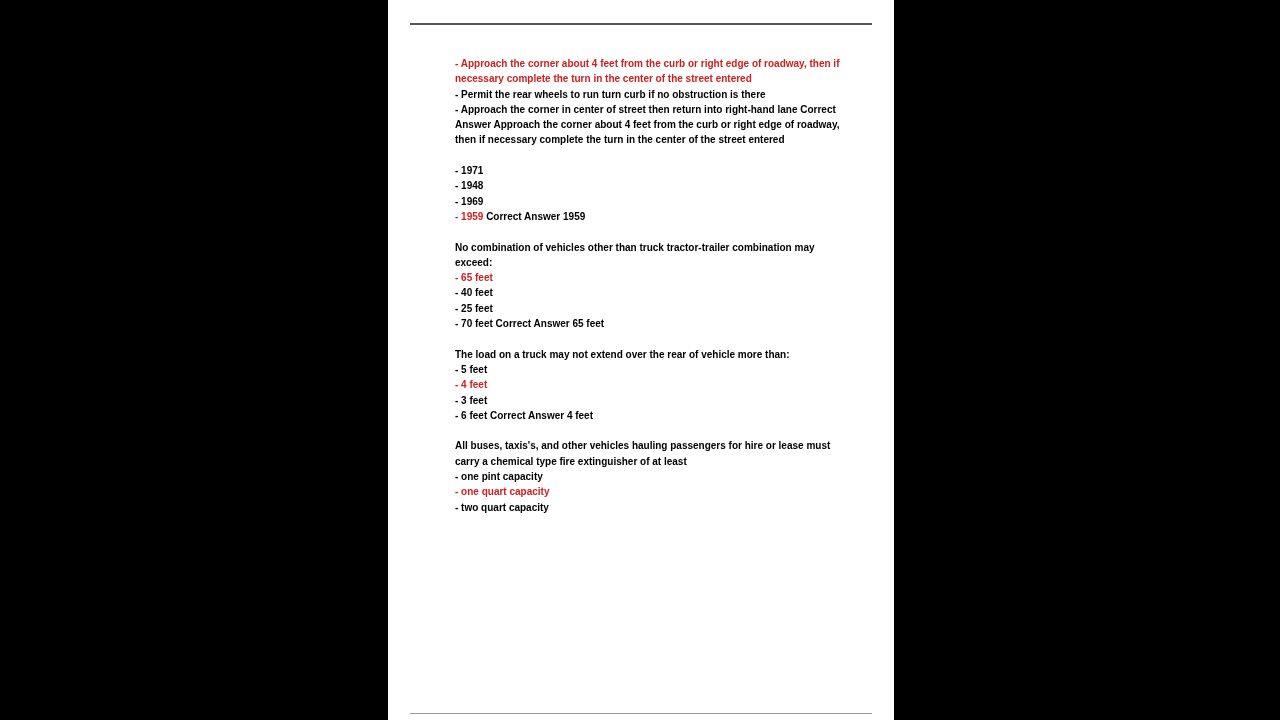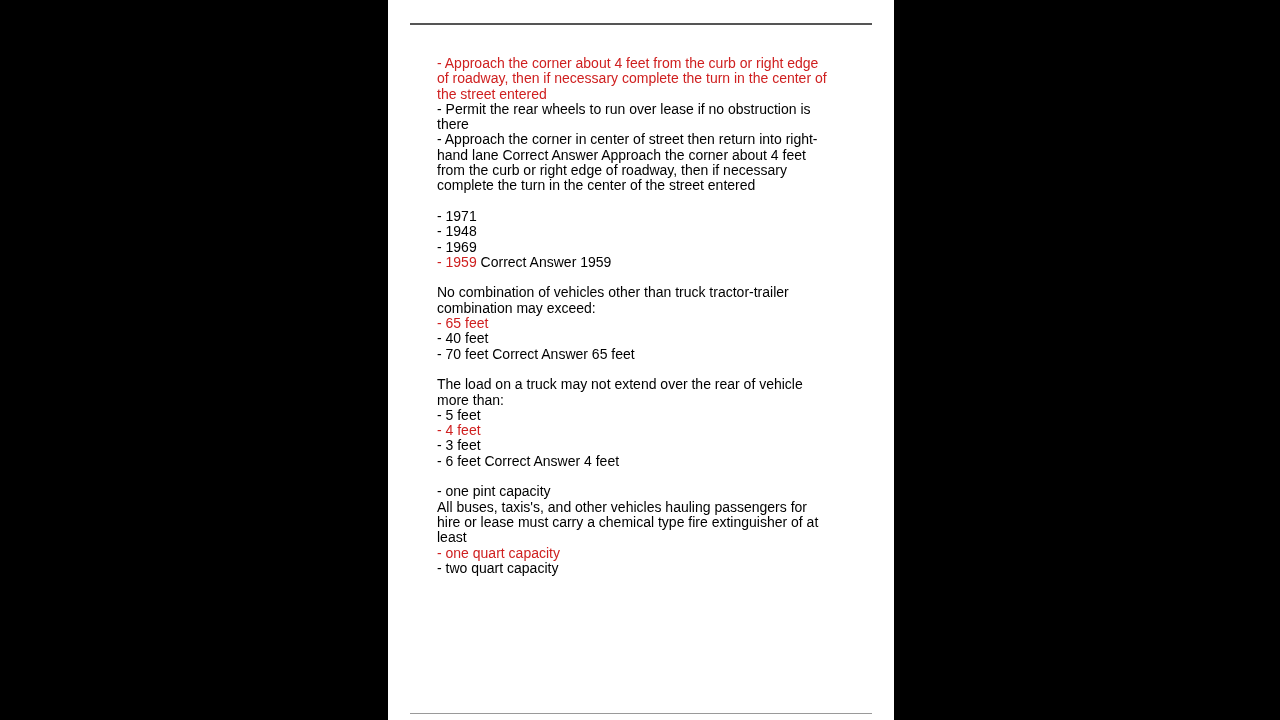--- a/index.html
+++ b/index.html
@@ -37,26 +37,27 @@
   #rule-top {
     top: 23px;
     border-top: 2px solid #555555;
   }
   #rule-bottom {
     top: 713px;
     border-top: 1px solid #9a9a9a;
   }
   #content {
     position: absolute;
-    left: 49px;
+    left: 67px;
     top: 56px;
     width: 396px;
     color: #000000;
-    font-size: 14px;
+    font-size: 10px;
     line-height: 15.3px;
+    font-weight: bold;
     -webkit-font-smoothing: antialiased;
   }
   .qblock {
     margin: 0 0 15.3px 0;
   }
   .qblock:last-child {
     margin-bottom: 0;
   }
   .line {
     margin: 0;
@@ -75,44 +76,45 @@
 
 <div id="screen">
   <div id="letterbox-left" style="position:absolute;left:0;top:0;width:388px;height:720px;background:#000;"></div>
   <div id="letterbox-right" style="position:absolute;left:894px;top:0;width:386px;height:720px;background:#000;"></div>
 
   <div id="page">
     <div class="rule" id="rule-top"></div>
     <div id="content">
         <div class="qblock">
           <p class="line"><span class="red">- Approach the corner about 4 feet from the curb or right edge of roadway, then if necessary complete the turn in the center of the street entered</span></p>
-          <p class="line"><span class="blk">- Permit the rear wheels to run over lease if no obstruction is there</span></p>
+          <p class="line"><span class="blk">- Permit the rear wheels to run turn curb if no obstruction is there</span></p>
           <p class="line"><span class="blk">- Approach the corner in center of street then return into right-hand lane Correct Answer Approach the corner about 4 feet from the curb or right edge of roadway, then if necessary complete the turn in the center of the street entered</span></p>
         </div>
         <div class="qblock">
           <p class="line"><span class="blk">- 1971</span></p>
           <p class="line"><span class="blk">- 1948</span></p>
           <p class="line"><span class="blk">- 1969</span></p>
           <p class="line"><span class="red">- 1959</span><span class="blk"> Correct Answer 1959</span></p>
         </div>
         <div class="qblock">
           <p class="line"><span class="blk">No combination of vehicles other than truck tractor-trailer combination may exceed:</span></p>
           <p class="line"><span class="red">- 65 feet</span></p>
           <p class="line"><span class="blk">- 40 feet</span></p>
+          <p class="line"><span class="blk">- 25 feet</span></p>
           <p class="line"><span class="blk">- 70 feet Correct Answer 65 feet</span></p>
         </div>
         <div class="qblock">
           <p class="line"><span class="blk">The load on a truck may not extend over the rear of vehicle more than:</span></p>
           <p class="line"><span class="blk">- 5 feet</span></p>
           <p class="line"><span class="red">- 4 feet</span></p>
           <p class="line"><span class="blk">- 3 feet</span></p>
           <p class="line"><span class="blk">- 6 feet Correct Answer 4 feet</span></p>
         </div>
         <div class="qblock">
+          <p class="line"><span class="blk">All buses, taxis's, and other vehicles hauling passengers for hire or lease must carry a chemical type fire extinguisher of at least</span></p>
           <p class="line"><span class="blk">- one pint capacity</span></p>
-          <p class="line"><span class="blk">All buses, taxis's, and other vehicles hauling passengers for hire or lease must carry a chemical type fire extinguisher of at least</span></p>
           <p class="line"><span class="red">- one quart capacity</span></p>
           <p class="line"><span class="blk">- two quart capacity</span></p>
         </div>
       </div>
     <div class="rule" id="rule-bottom"></div>
   </div>
 </div>
 
 </body></html>

